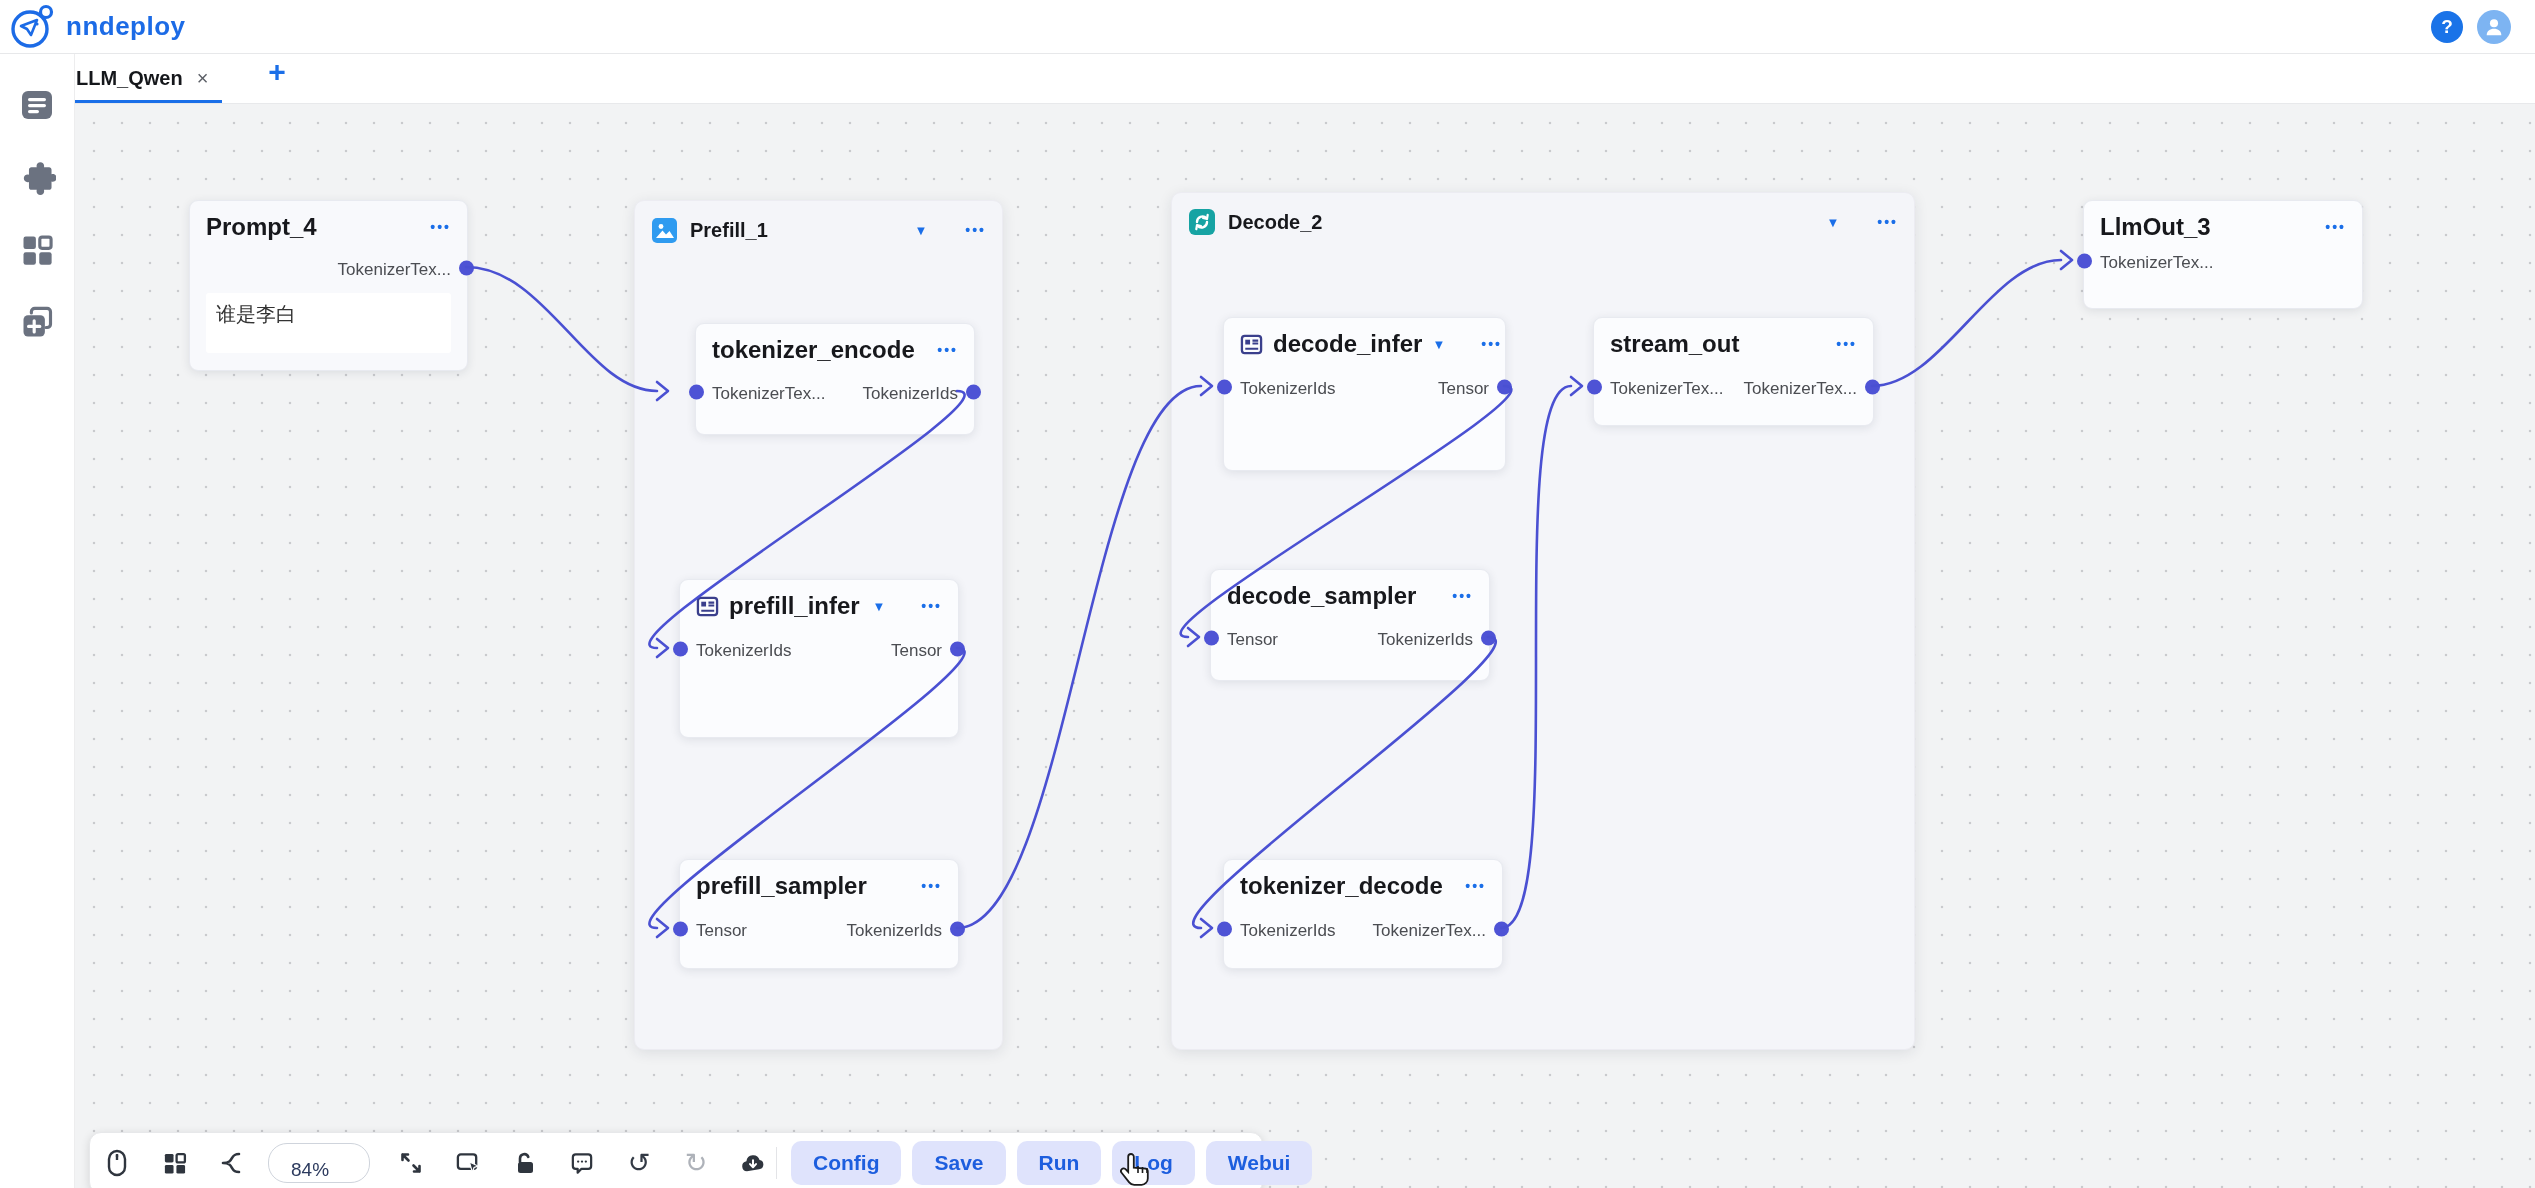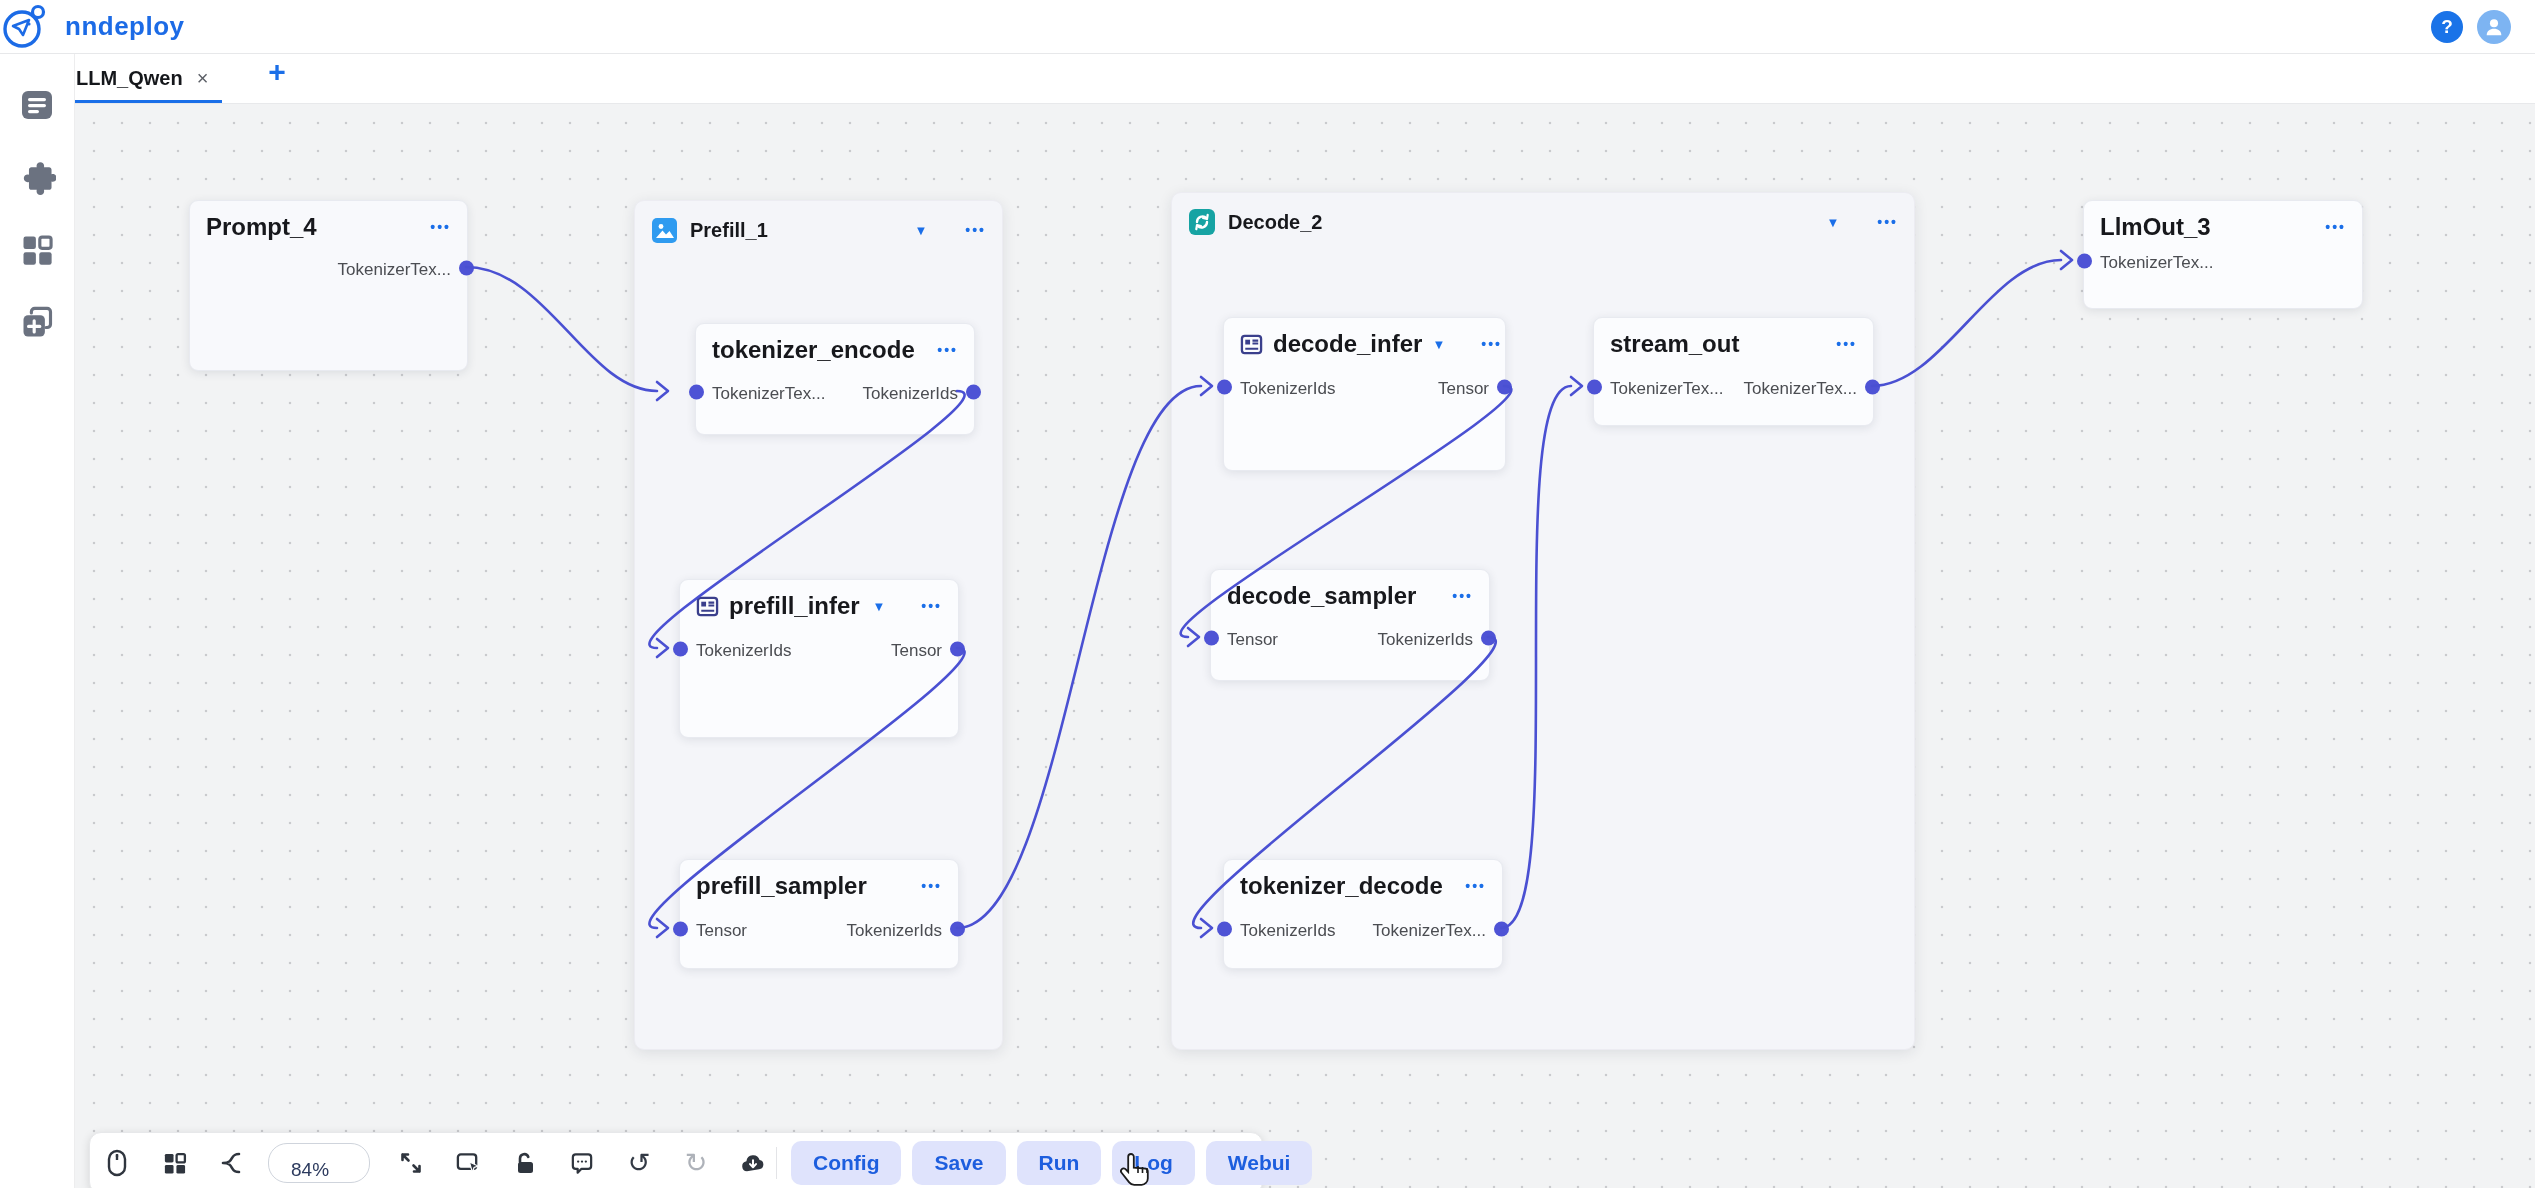--- a/index.html
+++ b/index.html
@@ -4,21 +4,21 @@
 <style>
   html,body{margin:0;padding:0;}
   body{
     width:2535px;height:1188px;overflow:hidden;position:relative;
     font-family:"Liberation Sans","DejaVu Sans",sans-serif;
     background:#ffffff;
   }
   
   .app-header{position:absolute;left:0;top:0;width:2535px;height:53px;background:#fff;
     border-bottom:1px solid #e7e8ea;display:flex;align-items:center;z-index:90;}
-  .brand{display:flex;align-items:center;gap:19px;}
+  .brand{display:flex;align-items:center;gap:12px;padding-left:8px;}
   .brand-name{color:#1c6be6;font-size:26px;font-weight:700;letter-spacing:.5px;}
   .header-right{margin-left:auto;display:flex;align-items:center;gap:14px;padding-right:24px;}
   .help-circle{width:32px;height:32px;border-radius:50%;background:#1a73e8;color:#fff;
     display:flex;align-items:center;justify-content:center;font-size:19px;font-weight:700;cursor:pointer;}
   .avatar-circle{width:34px;height:34px;border-radius:50%;background:#7db4f2;
     display:flex;align-items:center;justify-content:center;cursor:pointer;}
   
   .sidebar{position:absolute;left:0;top:53px;width:74px;height:1135px;background:#fff;
     border-right:1px solid #ededee;z-index:80;display:flex;flex-direction:column;align-items:center;}
   .side-icon{width:74px;height:48px;display:flex;align-items:center;justify-content:center;cursor:pointer;}
@@ -186,20 +186,21 @@
 
 <div class="node" style="left:189px;top:200px;width:277px;height:169px;background:#f8f9fc;">
   <div class="title-row">
     <span class="node-title">Prompt_4</span>
     <span class="more">•••</span>
   </div>
   <div class="ports only-out" style="top:55px;">
     <span class="port-label">TokenizerTex...</span>
     <span class="dot out"></span>
   </div>
+  <div class="prompt-text">谁是李白</div>
 </div>
 
 <div class="node" style="left:695px;top:323px;width:278px;height:110px;">
   <div class="title-row">
     <span class="node-title">tokenizer_encode</span>
     <span class="more">•••</span>
   </div>
   <div class="ports" style="top:56px;">
     <span class="dot in"></span>
     <span class="port-label">TokenizerTex...</span>

